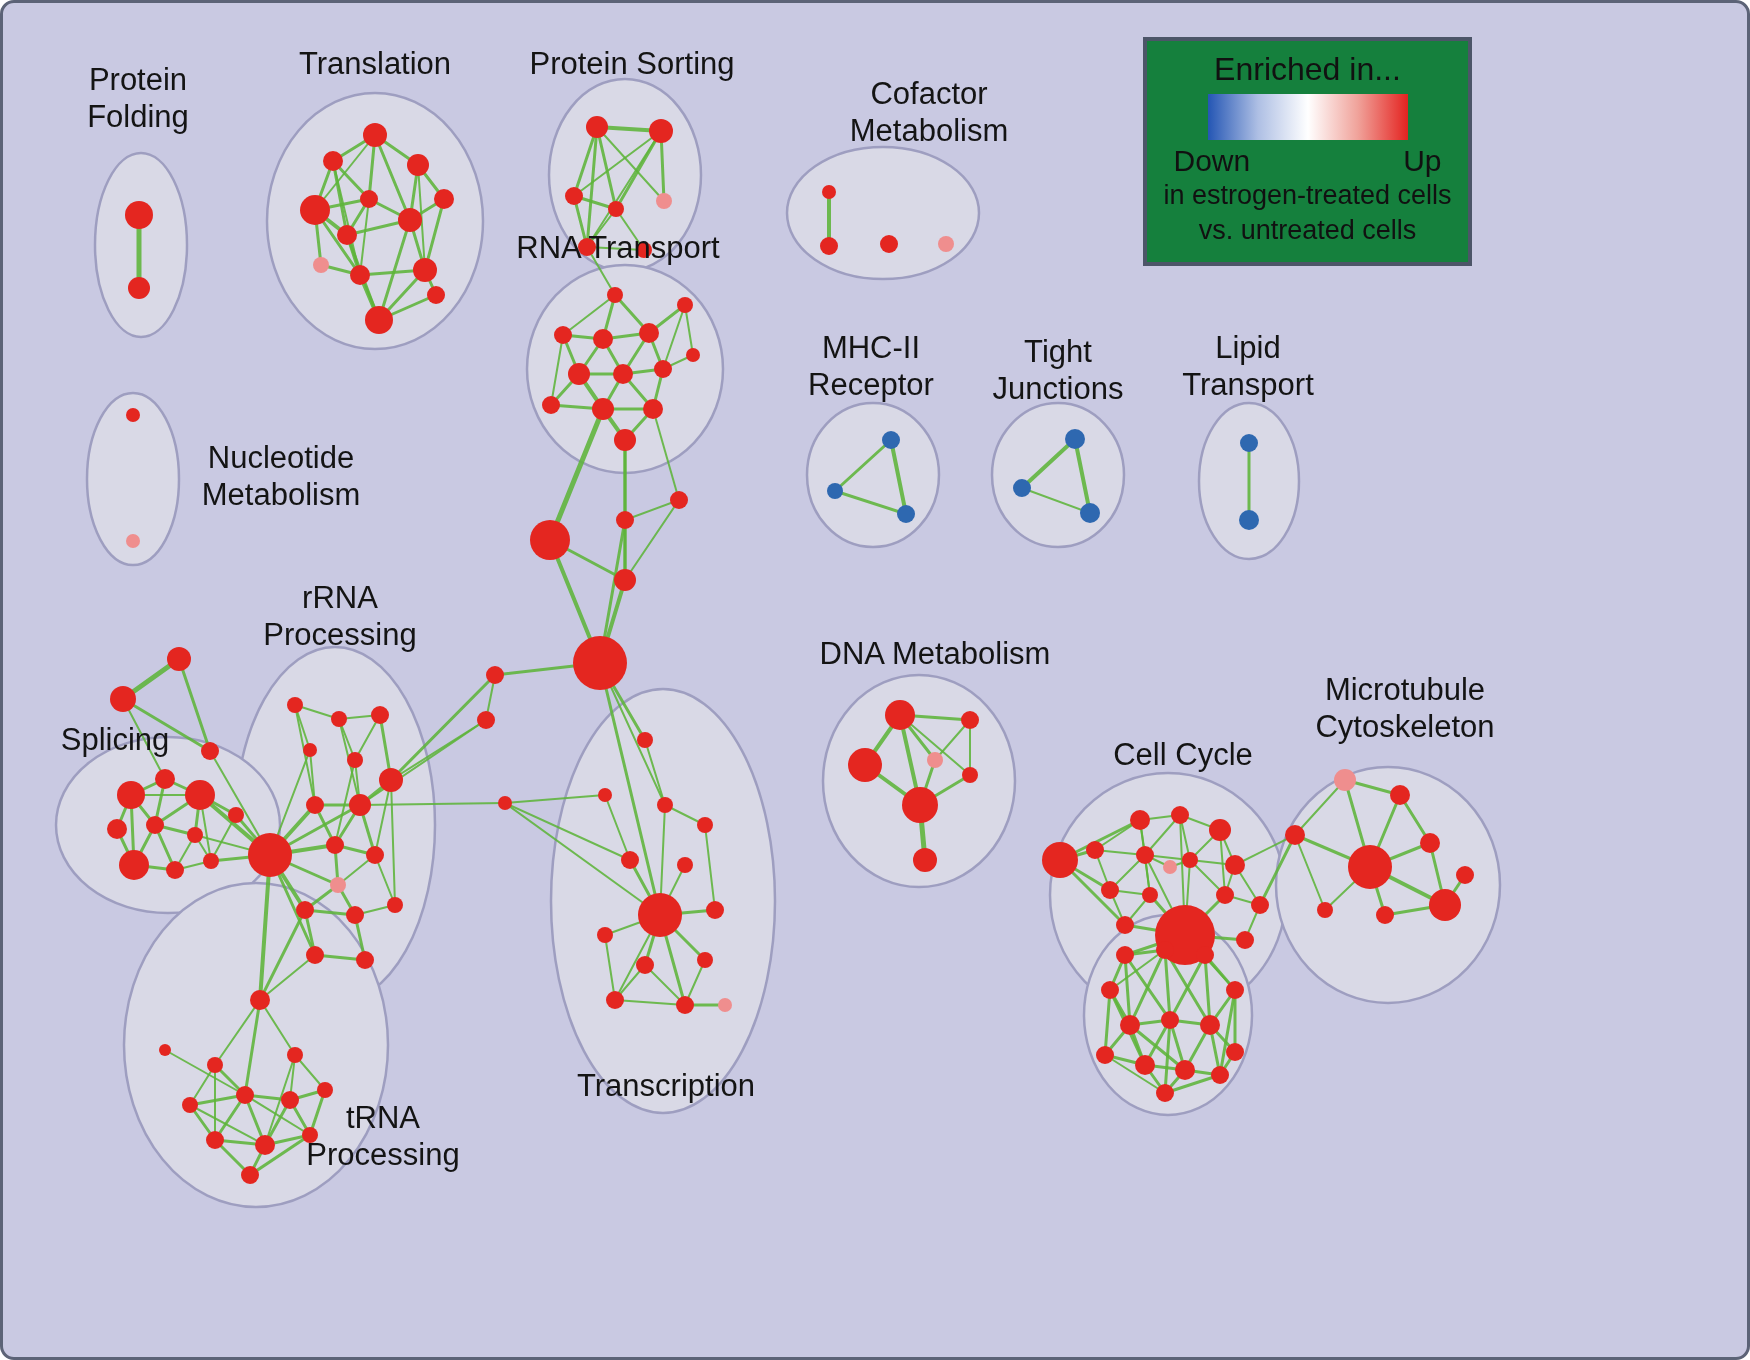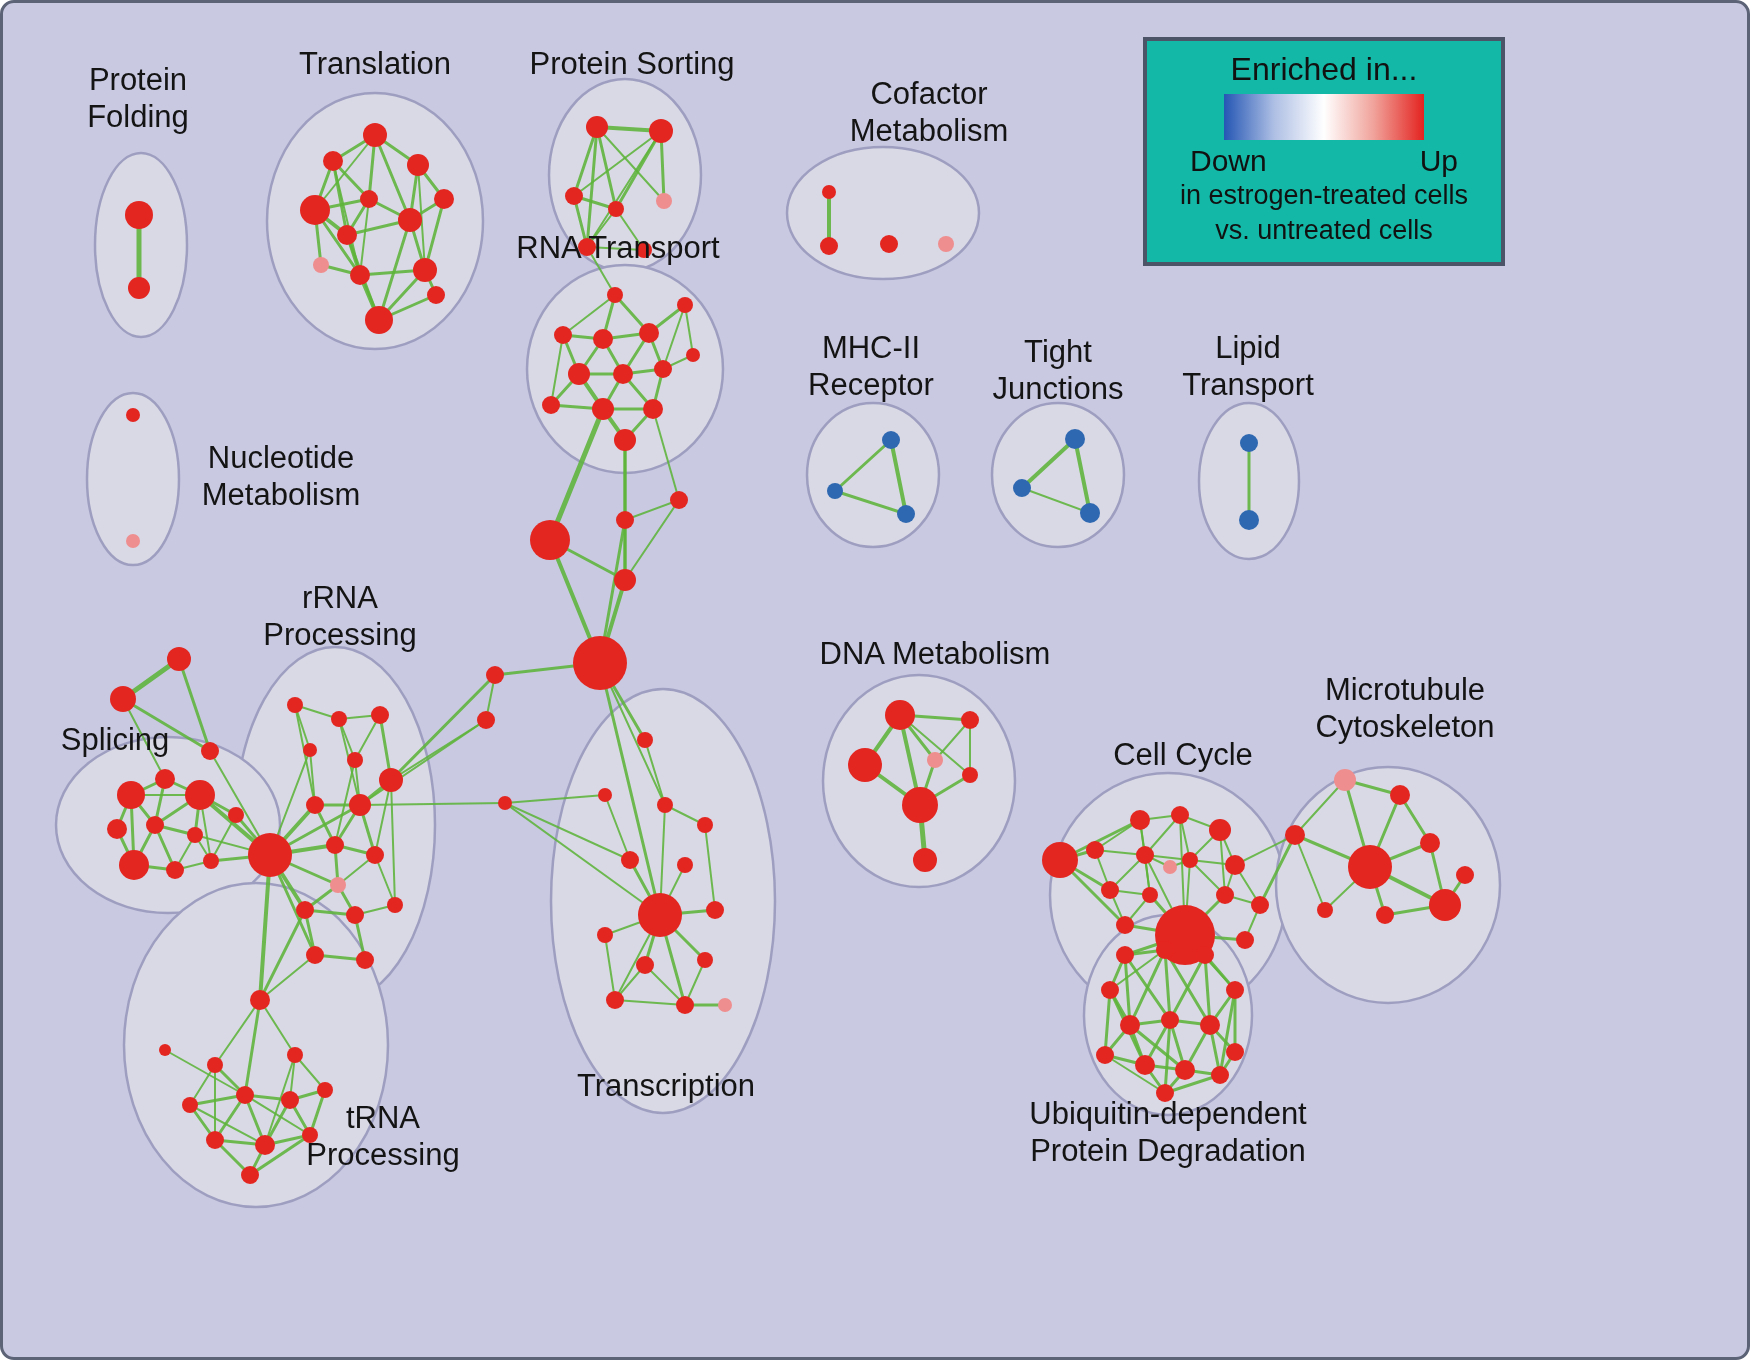--- a/index.html
+++ b/index.html
@@ -3,22 +3,22 @@
 <meta charset="utf-8">
 <style>
   html,body{margin:0;padding:0;background:#ffffff;}
   body{font-family:"Liberation Sans",sans-serif;}
   .figure{position:relative;width:1750px;height:1360px;box-sizing:border-box;
           border:3px solid #404040;border-radius:14px;overflow:hidden;background:#c9c9e2;}
   svg.network{position:absolute;left:0;top:0;}
   .label-layer{position:absolute;left:0;top:0;width:100%;height:100%;pointer-events:none;}
   .cluster-label{position:absolute;transform:translateX(-50%);text-align:center;
                  font-size:31px;line-height:1.2;color:#141414;white-space:pre-line;}
-  .legend{position:absolute;left:1140px;top:34px;width:362px;box-sizing:border-box;
-          border:4px solid #4c5568;background:#14b8a6;text-align:center;padding:10px 12px 14px;}
+  .legend{position:absolute;left:1140px;top:34px;width:329px;box-sizing:border-box;
+          border:4px solid #4c5568;background:#15803d;text-align:center;padding:10px 12px 14px;}
   .legend-title{font-size:32px;color:#111;margin-bottom:6px;}
   .legend-gradient{width:200px;height:46px;margin:4px auto 4px;}
   .legend-ends{display:flex;justify-content:space-between;width:268px;margin:0 auto;font-size:30px;color:#111;gap:24px;}
   .legend-sub{font-size:27px;line-height:1.3;color:#111;}
 </style>
 </head>
 <body>
 
 <div class="figure" style="background: rgb(201, 201, 226); border-color: rgb(92, 99, 119);">
   <svg class="network" width="1750" height="1360" viewBox="0 0 1750 1360">
@@ -542,22 +542,20 @@
       <div class="cluster-label" style="left: 337px; top: 576px;">rRNA
 Processing</div>
       <div class="cluster-label" style="left: 112px; top: 718px;">Splicing</div>
       <div class="cluster-label" style="left: 380px; top: 1096px;">tRNA
 Processing</div>
       <div class="cluster-label" style="left: 663px; top: 1064px;">Transcription</div>
       <div class="cluster-label" style="left: 932px; top: 632px;">DNA Metabolism</div>
       <div class="cluster-label" style="left: 1180px; top: 733px;">Cell Cycle</div>
       <div class="cluster-label" style="left: 1402px; top: 668px;">Microtubule
 Cytoskeleton</div>
-      <div class="cluster-label" style="left: 1165px; top: 1092px;">Ubiquitin-dependent
-Protein Degradation</div>
     </div>
 
   <div class="legend">
     <div class="legend-title">Enriched in...</div>
     <div class="legend-gradient" style="background: linear-gradient(to right, rgb(36, 86, 180), rgb(174, 191, 228), rgb(255, 255, 255), rgb(240, 162, 154), rgb(228, 35, 32));"></div>
     <div class="legend-ends">
       <span>Down</span>
       <span>Up</span>
     </div>
     <div class="legend-sub">in estrogen-treated cells</div>

